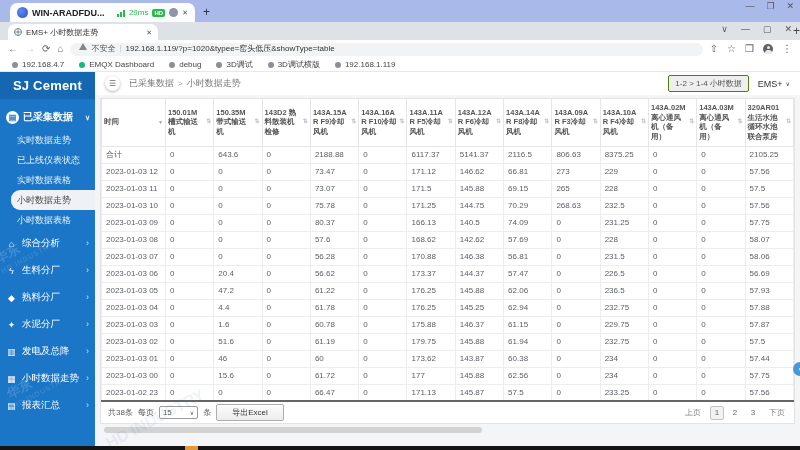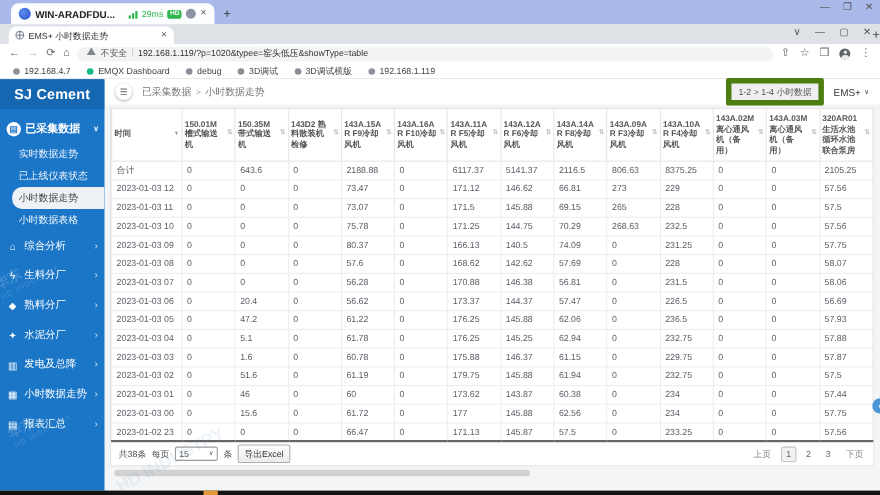--- a/index.html
+++ b/index.html
@@ -75,21 +75,21 @@
   .wm small { display:block; font-size:7px; font-weight:normal; letter-spacing:1px; }
   .wm2 { position:absolute; transform:rotate(-28deg); color:rgba(90,140,190,.10); font-size:16px; font-weight:bold; white-space:nowrap; pointer-events:none; z-index:5; }
 
   .main { flex:1; min-width:0; display:flex; flex-direction:column; }
   .topbar { height:23px; background:#fff; display:flex; align-items:center; gap:9px; padding:0 10px; flex:none; }
   .hamburger { width:15px; height:15px; border-radius:50%; background:#fff; box-shadow:0 1px 3px rgba(0,0,0,.3); display:flex; align-items:center; justify-content:center; font-size:8px; color:#666; cursor:pointer; flex:none; }
   .i-menu::before { content:"☰"; }
   .crumbs { font-size:9px; color:#777; display:flex; gap:4px; align-items:center; }
   .crumb-sep { color:#999; font-size:8px; }
   .tb-spacer { flex:1; }
-  .range-chip { background:#efefef; border:5px solid #4d7c0f; border-radius:2px; font-size:8px; color:#555; padding:2px 6px; cursor:pointer; white-space:nowrap; }
+  .range-chip { background:#efefef; border:1px solid #4d7c0f; border-radius:2px; font-size:8px; color:#555; padding:2px 6px; cursor:pointer; white-space:nowrap; }
   .account { font-size:9px; color:#333; display:flex; align-items:center; gap:3px; cursor:pointer; }
   .account .gx { font-size:6px; color:#333; }
 
   .content { flex:1; padding:3px 5px 0 5px; overflow:hidden; position:relative; }
   .table-card { background:#fff; border:1px solid #e3e3e3; }
   table { width:100%; border-collapse:collapse; table-layout:fixed; }
   th { border:1px solid #e6e6e6; border-top:none; height:47px; font-size:7.5px; font-weight:bold; color:#555; padding:2px 2px; vertical-align:middle; line-height:1.3; word-break:break-all; text-align:left; }
   thead tr { border-bottom:1px solid #b9b9b9; }
   th .thin { display:flex; align-items:center; gap:1px; }
   th .hl { flex:1; min-width:0; }
@@ -97,21 +97,21 @@
   .i-sort { font-size:6px; color:#c0c4cc; flex:none; }
   .i-filter::before { content:"▼"; }
   .i-filter { font-size:5px; color:#999; flex:none; }
   td { border:1px solid #ededed; height:17px; font-size:8px; color:#5a5e66; padding:0 4px; white-space:nowrap; overflow:hidden; }
   tbody tr:last-child td { border-bottom:2px solid #666; }
   col.time-col { width:64px; }
 
   .table-footer { height:21px; display:flex; align-items:center; gap:5px; padding:0 7px; font-size:8px; color:#555; }
   .psel { border:1px solid #9c9c9c; border-radius:2px; background:#fff; height:13px; display:flex; align-items:center; gap:18px; padding:0 3px; cursor:pointer; }
   .psel .gx { font-size:6px; color:#555; }
-  .btn { border:1px solid #adadad; background:linear-gradient(#fdfdfd,#ececec); border-radius:2px; font-size:8px; color:#333; padding:2px 5px; cursor:pointer; }
+  .btn { border:1px solid #adadad; background:linear-gradient(#fdfdfd,#ececec); border-radius:2px; font-size:8px; color:#333; padding:2px 15px; cursor:pointer; }
   .tf-spacer { flex:1; }
   .pg { color:#8a8a8a; cursor:pointer; padding:0 2px; }
   .pg-num { min-width:14px; height:14px; display:inline-flex; align-items:center; justify-content:center; font-size:8px; color:#666; cursor:pointer; margin:0 2px; }
   .pg-num.cur { border:1px solid #c4c4c4; background:#f2f2f2; border-radius:2px; }
   .hscroll { height:7px; margin:3px 4px 0 4px; }
   .hthumb { width:55%; height:6px; border-radius:3px; background:#d2d2d2; cursor:pointer; }
 
   .collapse-fab { position:absolute; right:-7px; top:362px; width:14px; height:14px; border-radius:50%; background:#4a97d8; color:#fff; font-size:9px; display:flex; align-items:center; justify-content:center; z-index:20; cursor:pointer; }
   .i-prev::before { content:"‹"; }
 
@@ -212,20 +212,21 @@
       <div class="logo">SJ Cement</div>
       <div class="menu">
         <div class="group-item">
           <span class="cicon i-db"></span>
           <span>已采集数据</span>
           <span class="gx i-chev-d"></span>
         </div>
         <div>
             <div class="subitem">实时数据走势</div>
             <div class="subitem">已上线仪表状态</div>
+            <div class="subitem">实时数据表格</div>
             <div class="subitem active">小时数据走势</div>
             <div class="subitem">小时数据表格</div>
           </div>
         <div>
             <div class="section">
               <span class="s-icon">⌂</span>
               <span class="lbl">综合分析</span>
               <span class="gx i-next"></span>
             </div>
             <div class="section">
@@ -535,21 +536,21 @@
                   <td>62.06</td>
                   <td>0</td>
                   <td>236.5</td>
                   <td>0</td>
                   <td>0</td>
                   <td>57.93</td>
                 </tr>
                 <tr>
                   <td>2023-01-03 04</td>
                   <td>0</td>
-                  <td>5.1</td>
+                  <td>4.4</td>
                   <td>0</td>
                   <td>61.78</td>
                   <td>0</td>
                   <td>176.25</td>
                   <td>145.25</td>
                   <td>62.94</td>
                   <td>0</td>
                   <td>232.75</td>
                   <td>0</td>
                   <td>0</td>

